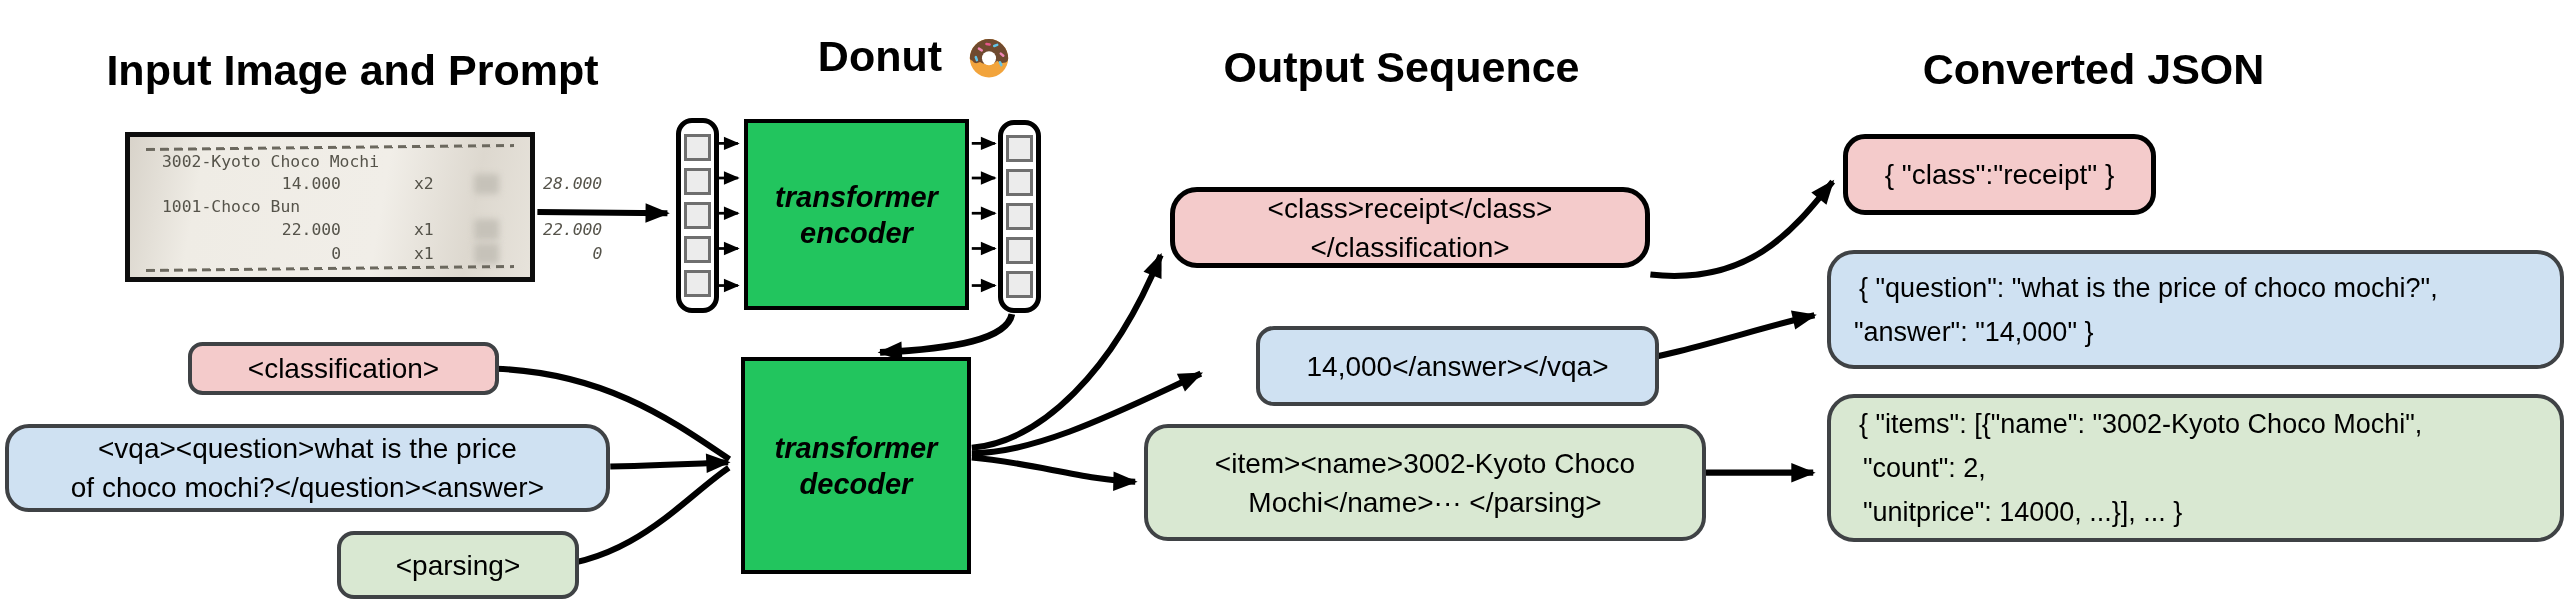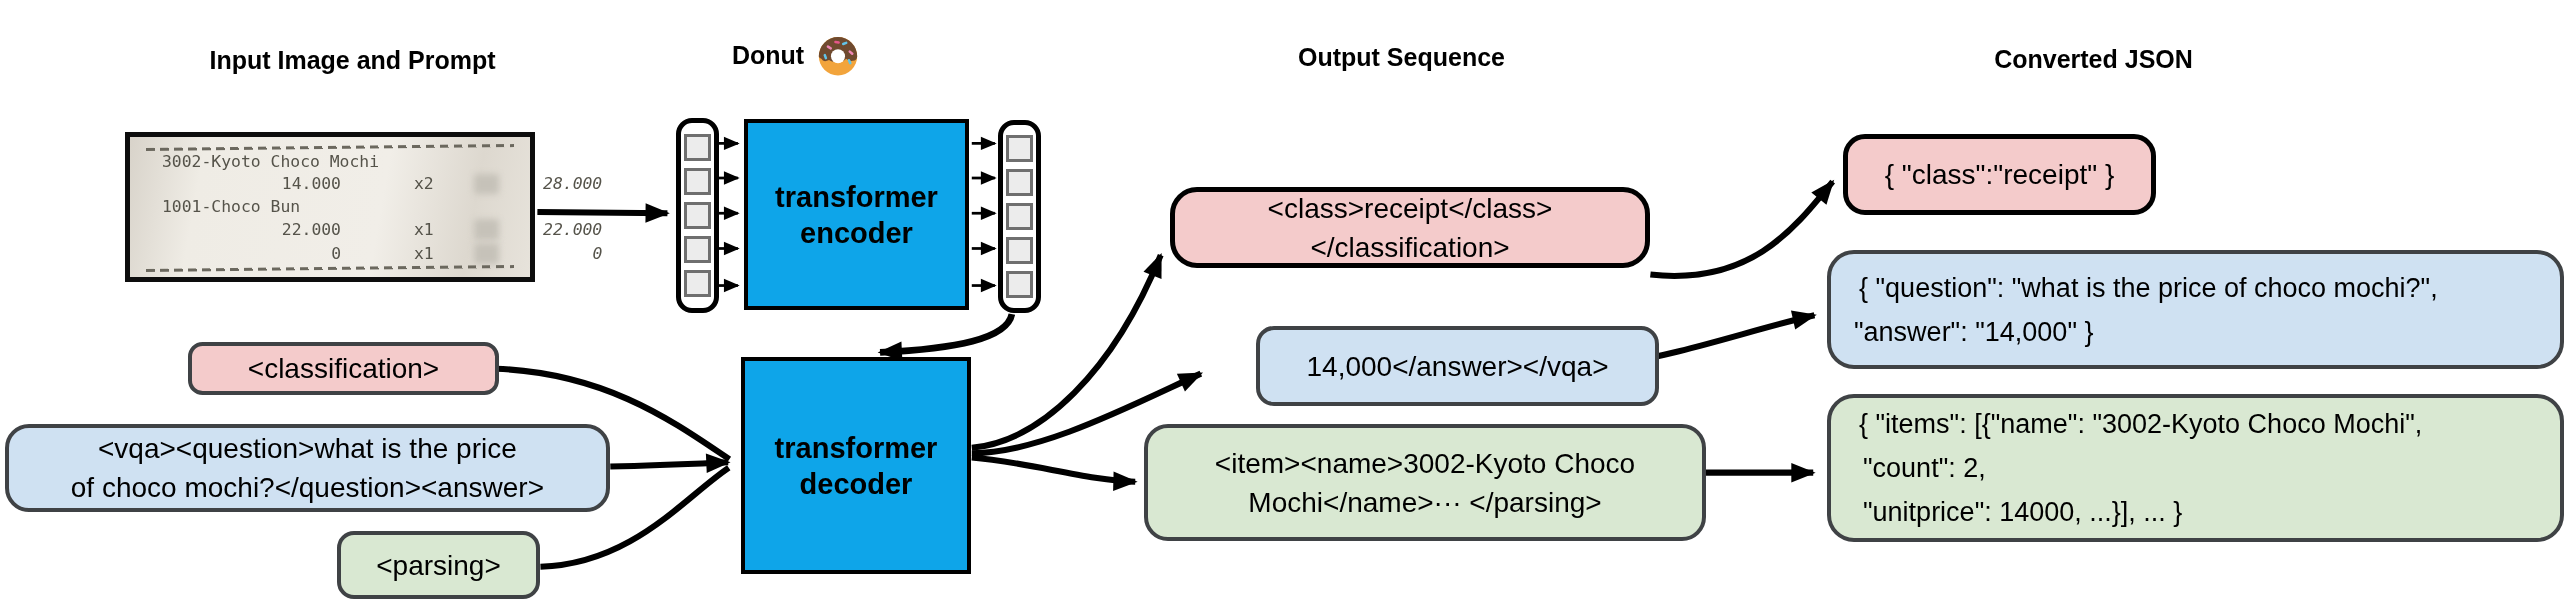--- a/index.html
+++ b/index.html
@@ -1,24 +1,24 @@
 <!DOCTYPE html>
 <html style="font-size:9.7px"><head>
 <meta charset="utf-8">
 <style>
   html,body{margin:0;padding:0;background:#ffffff;}
   .canvas{position:relative;width:2576px;height:613px;background:#ffffff;overflow:hidden;
           font-family:"Liberation Sans",sans-serif;color:#000;}
-  .hdr{position:absolute;font-weight:bold;font-size:25px;text-align:center;letter-spacing:0px;white-space:nowrap;}
-  .hdr-donut{display:flex;align-items:center;justify-content:flex-start;gap:11px;}
+  .hdr{position:absolute;font-weight:bold;font-size:43px;text-align:center;letter-spacing:0px;white-space:nowrap;}
+  .hdr-donut{display:flex;align-items:center;justify-content:flex-end;gap:24px;}
   svg.overlay{position:absolute;left:0;top:0;width:2576px;height:613px;pointer-events:none;}
   .box{position:absolute;box-sizing:border-box;display:flex;flex-direction:column;
        align-items:center;justify-content:center;text-align:center;}
   .rounded{border-radius:20.7px;}
-  .whitebox{background:#0ea5e9;border:4.9px solid #000;}
+  .whitebox{background:#22c55e;border:4.9px solid #000;font-style:italic;}
   .mlabel{font-weight:bold;font-size:29px;line-height:36px;}
   .pinkfill{background:#f4cbcb;}
   .bluefill{background:#cfe1f2;}
   .greenfill{background:#d9e8d2;}
   .grayborder{border:4.3px solid #3f4245;}
   .blackborder{border:5.5px solid #000;}
   .boxtext{font-size:28px;line-height:39px;}
   .jsontext{font-size:27px;line-height:44px;text-align:left;width:100%;padding:0 28px;box-sizing:border-box;}
   .indent1{padding-left:23px;}
   .indent2{padding-left:32px;}
@@ -176,21 +176,21 @@
     <div class="mlabel">decoder</div>
   </div>
 
   <div class="box rounded pinkfill grayborder boxtext" style="left:188px;top:342px;width:311px;height:53px;border-radius:14.6px;">
     <div>&lt;classification&gt;</div>
   </div>
   <div class="box rounded bluefill grayborder boxtext" style="left:4.9px;top:424px;width:605px;height:88px;border-radius:24px;">
     <div>&lt;vqa&gt;&lt;question&gt;what is the price</div>
     <div>of choco mochi?&lt;/question&gt;&lt;answer&gt;</div>
   </div>
-  <div class="box rounded greenfill grayborder boxtext" style="left:337px;top:531px;width:203px;height:68px;border-radius:17px;">
+  <div class="box rounded greenfill grayborder boxtext" style="left:337px;top:531px;width:242px;height:68px;border-radius:17px;">
     <div>&lt;parsing&gt;</div>
   </div>
 
   <div class="box rounded pinkfill blackborder boxtext" style="left:1170px;top:187px;width:480px;height:81px;border-radius:27px;">
     <div>&lt;class&gt;receipt&lt;/class&gt;</div>
     <div>&lt;/classification&gt;</div>
   </div>
   <div class="box rounded bluefill grayborder boxtext" style="left:1256px;top:326px;width:403px;height:80px;border-radius:18px;">
     <div>14,000&lt;/answer&gt;&lt;/vqa&gt;</div>
   </div>

